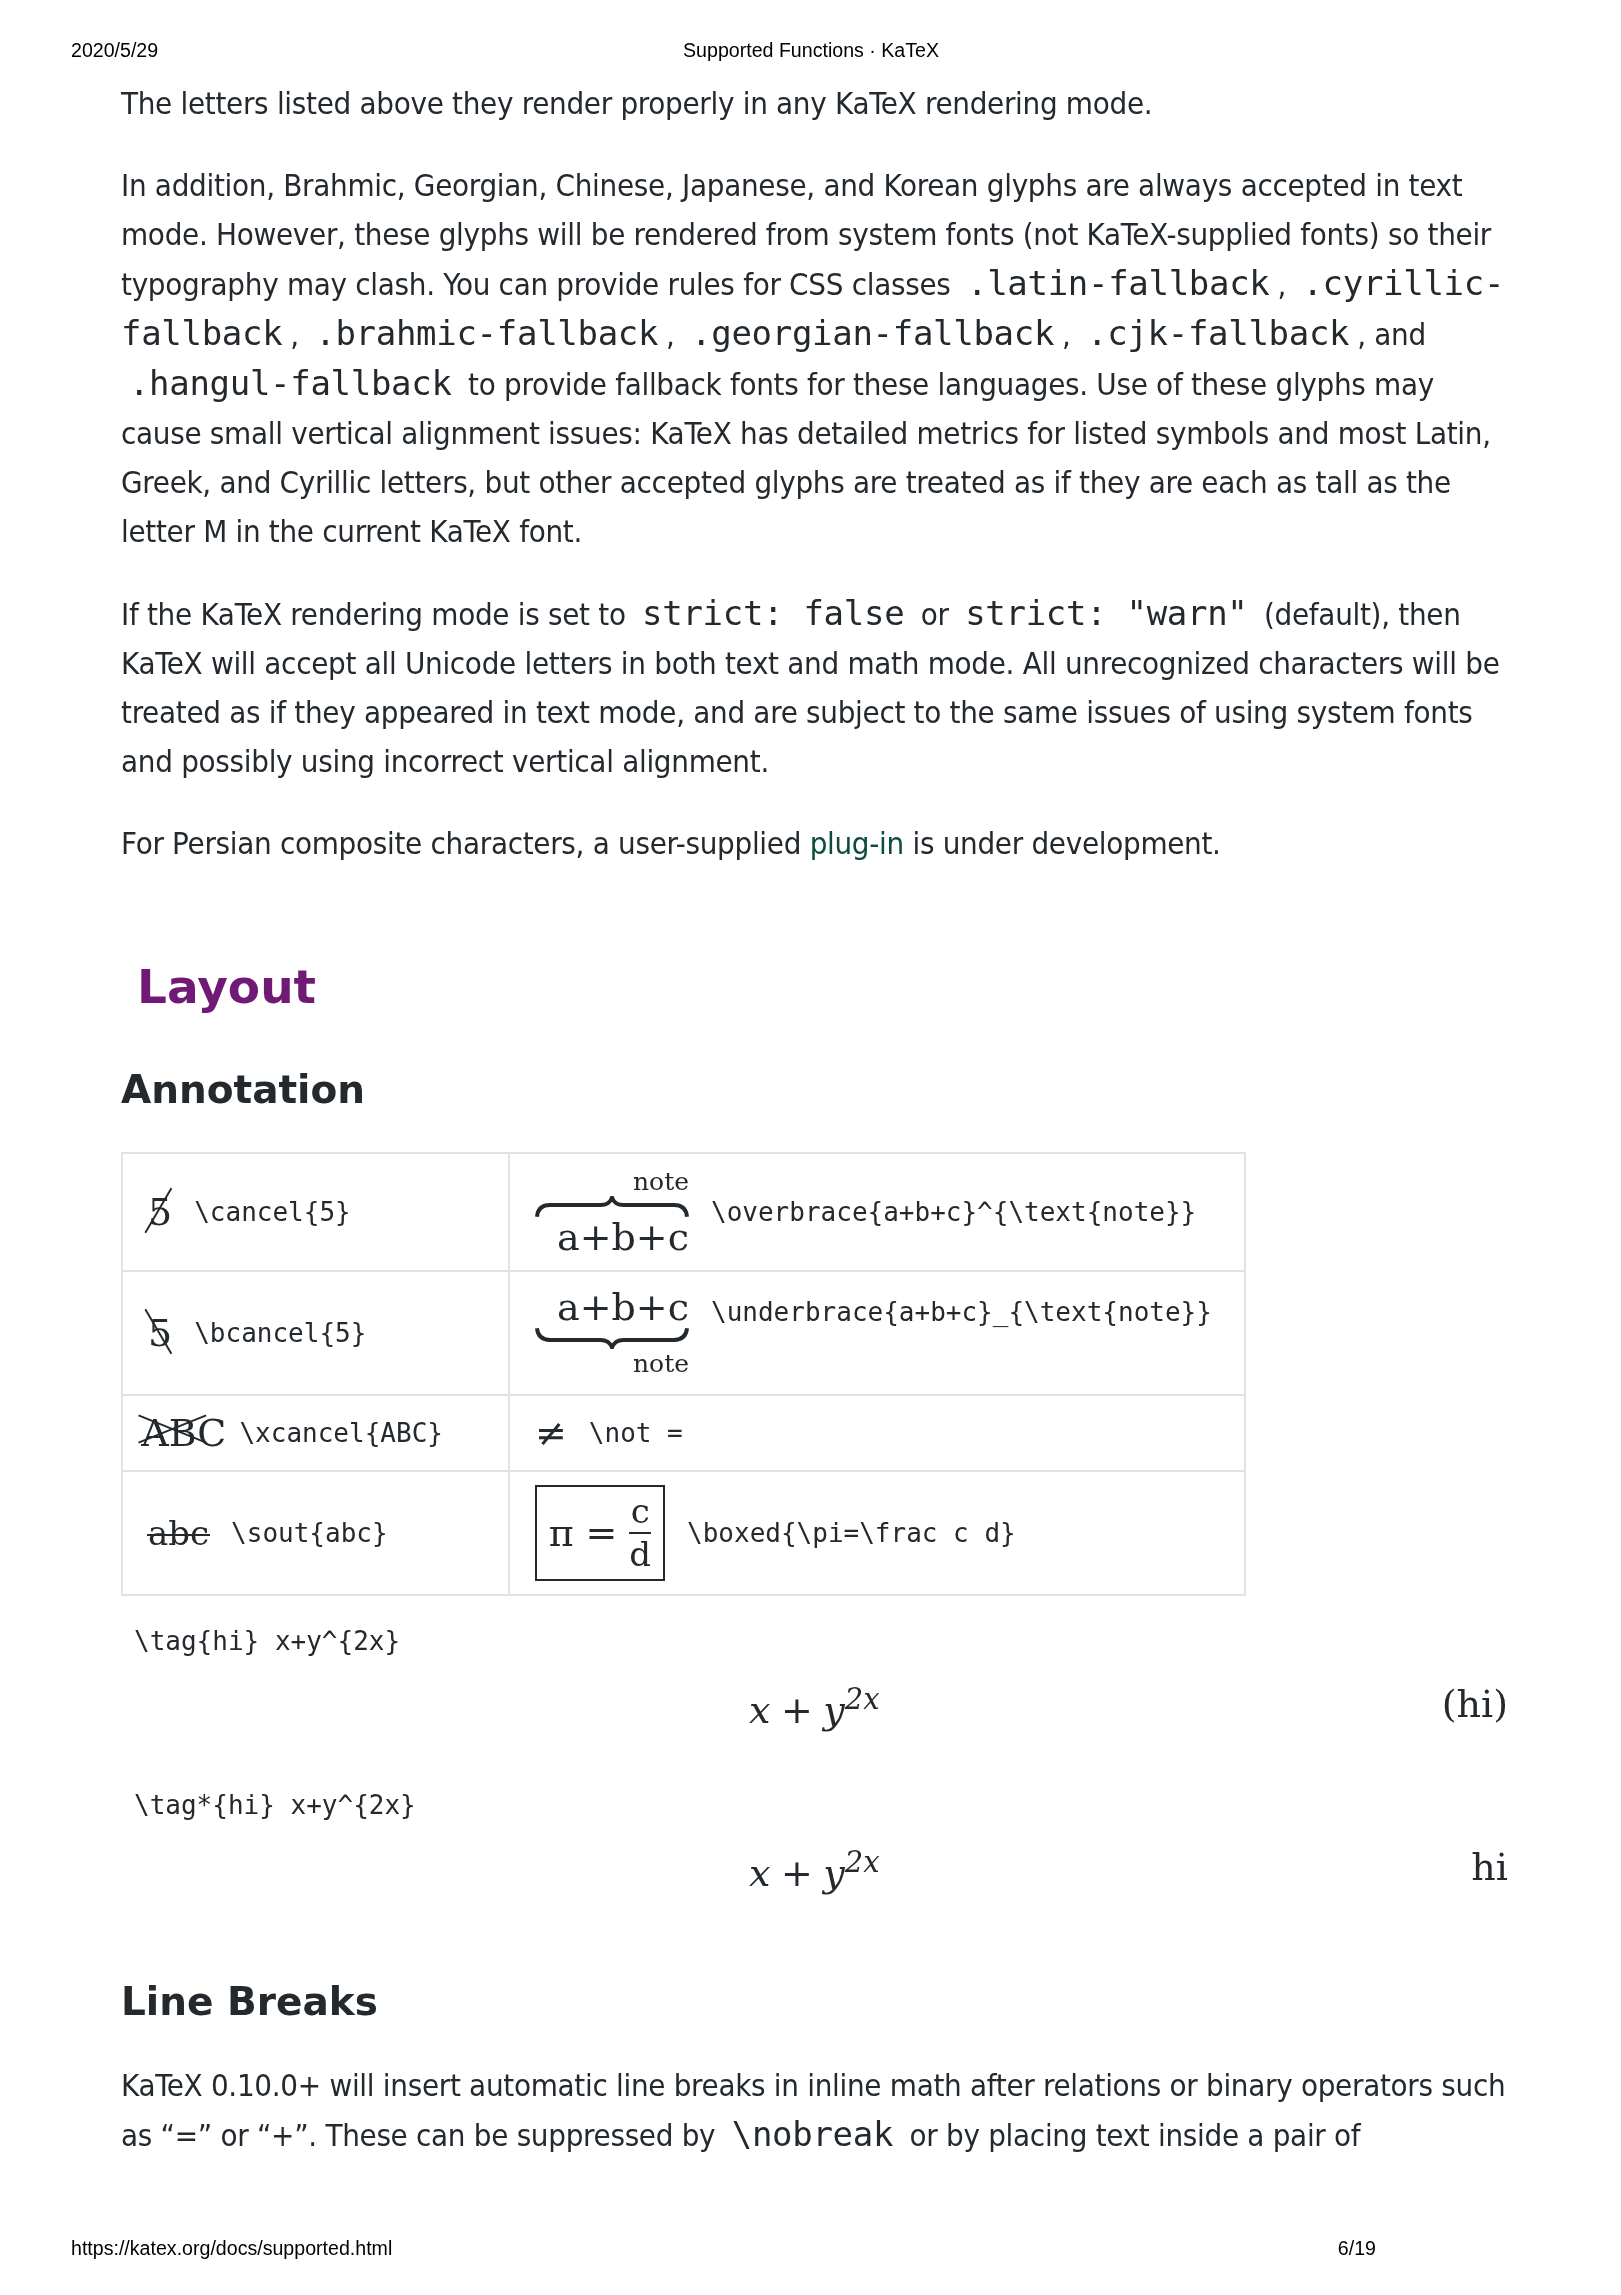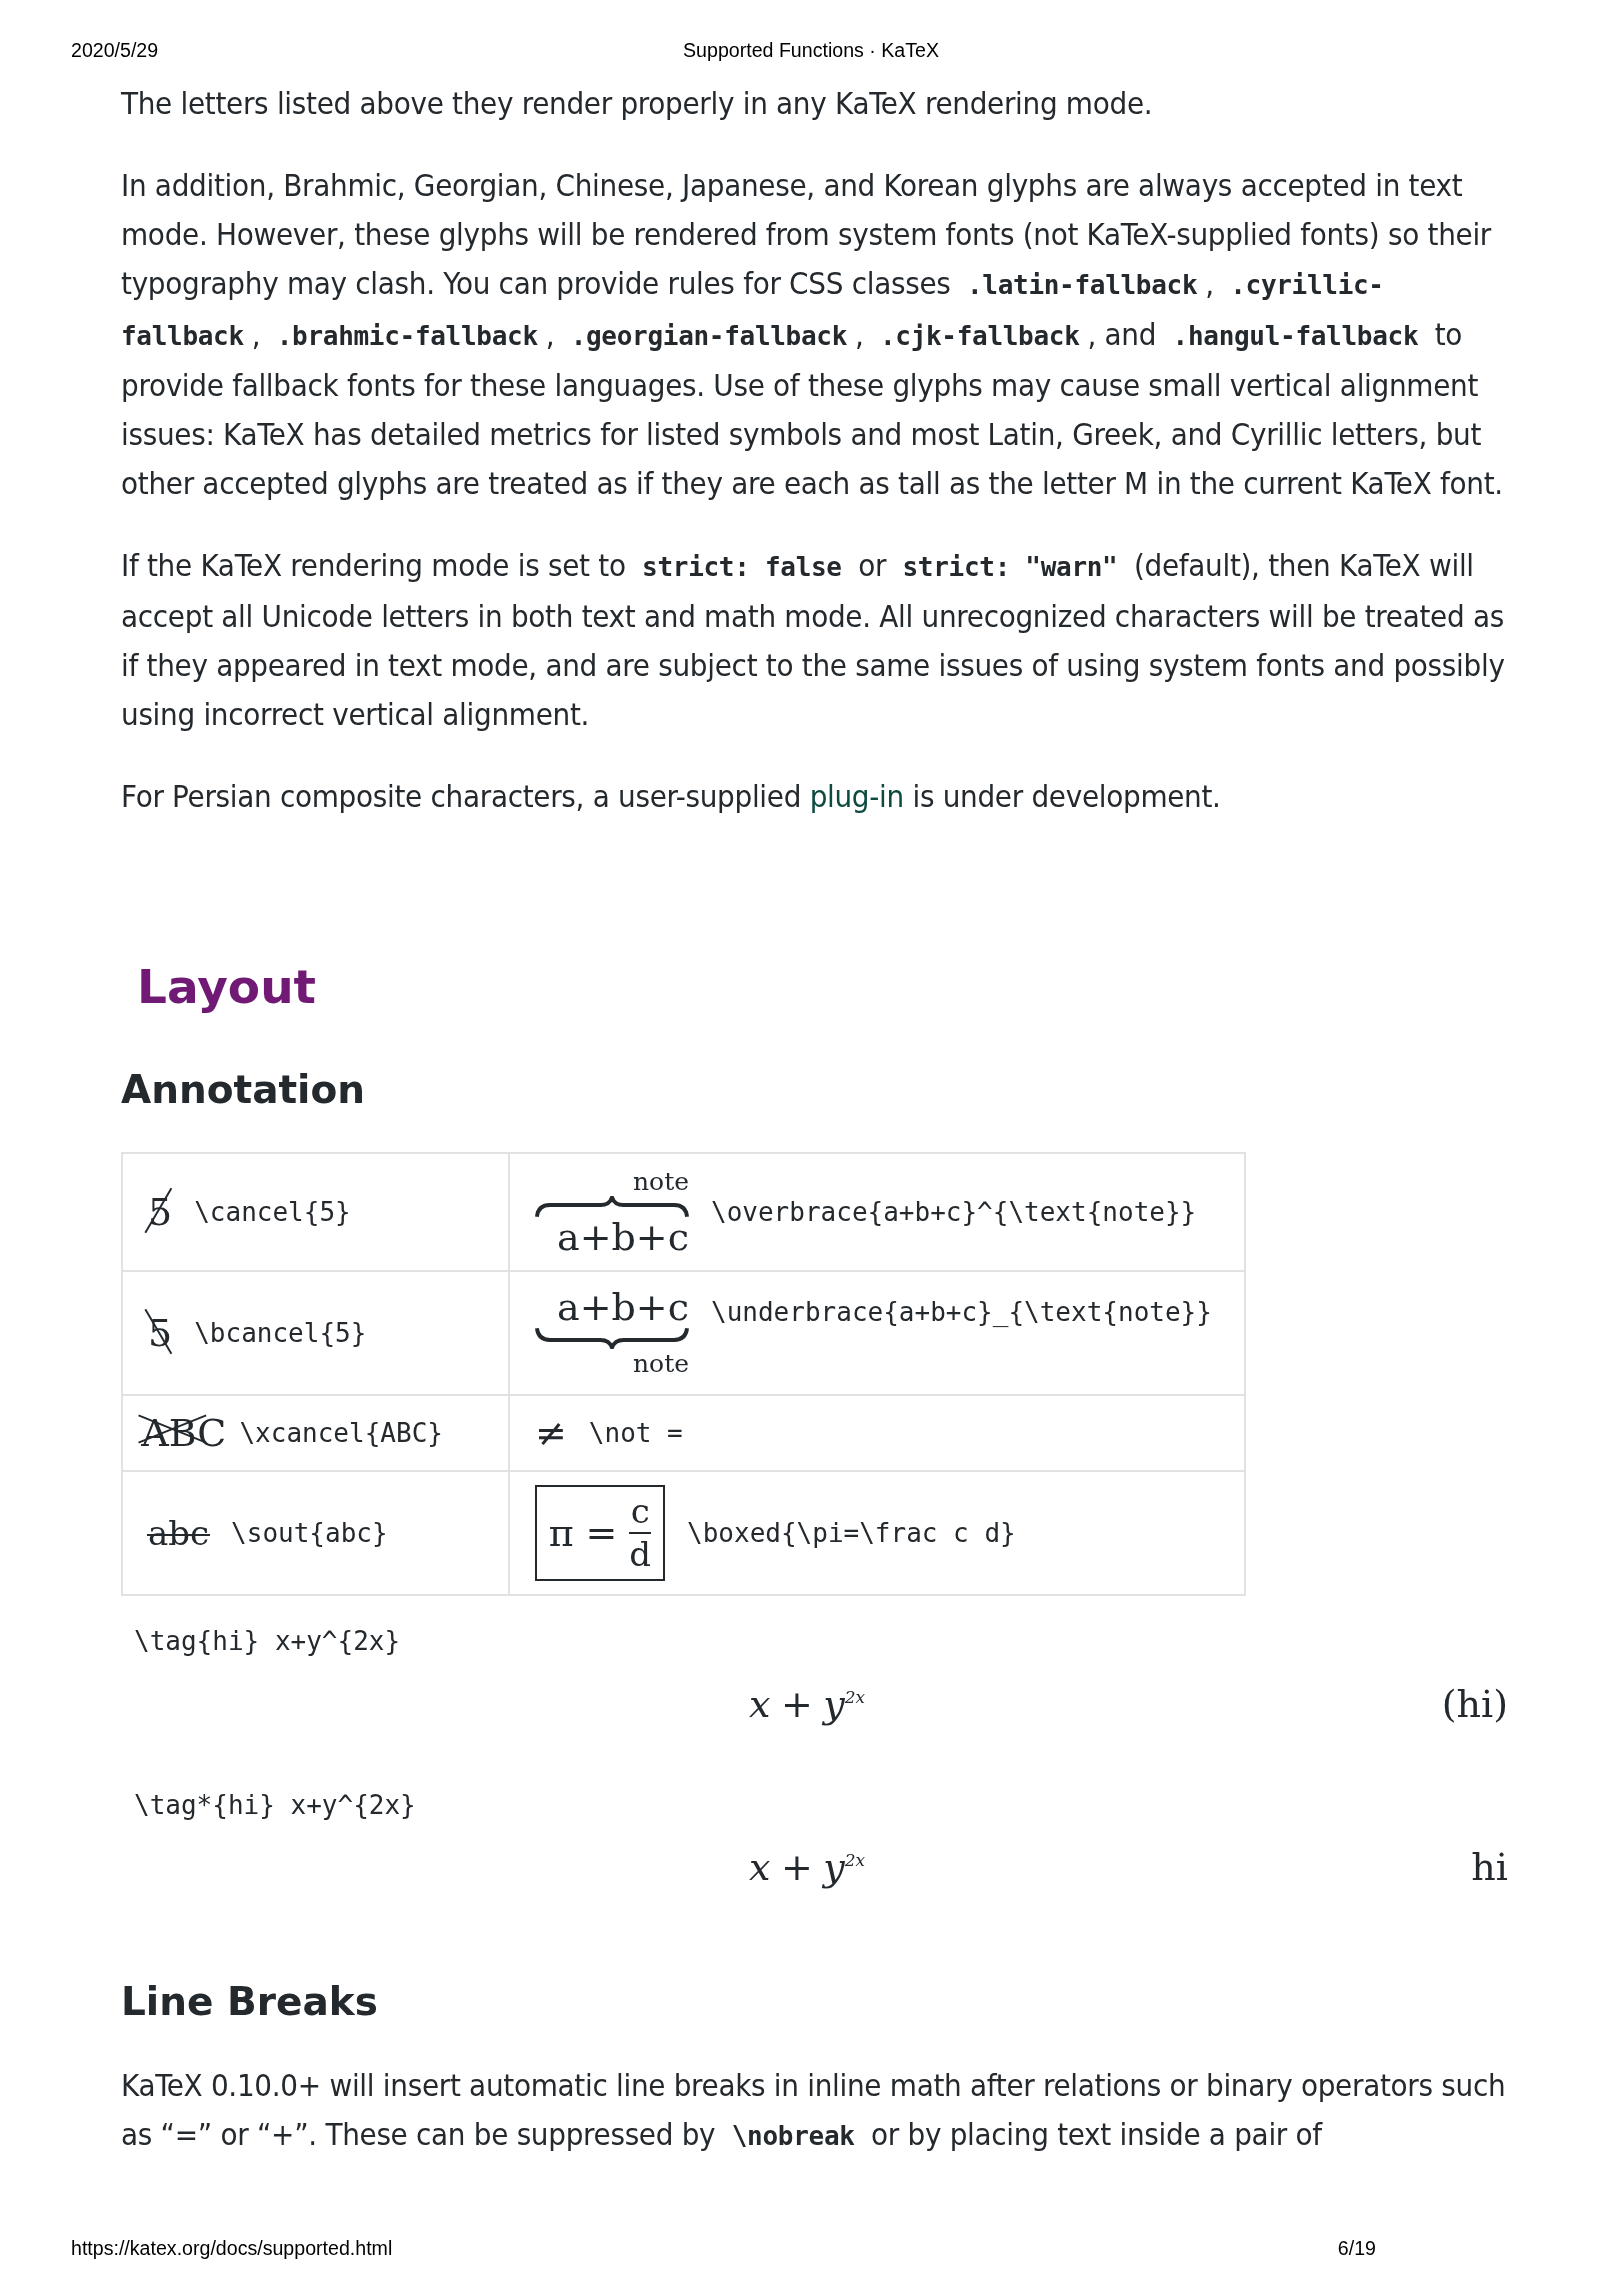--- a/index.html
+++ b/index.html
@@ -19,21 +19,21 @@
   .ph-right { position: absolute; right: 61px; }
 
   .content { position: absolute; left: 121px; top: 79px; width: 1387px; }
   p.body {
     margin: 0 0 33px 0; font-size: 31px; line-height: 49px;
     letter-spacing: -0.3px; color: #24292e;
     font-family: "DejaVu Sans", sans-serif; font-stretch: condensed;
   }
   code {
     font-family: "DejaVu Sans Mono", "Liberation Mono", monospace;
-    font-size: 26px; padding: 0 7.9px; color: #24292e; font-weight: bold;
+    font-size: 34px; padding: 0 7.9px; color: #24292e;
   }
   a.link { color: #0d4b40; text-decoration: none; }
   h2.h-layout {
     margin: 16px; position: absolute; left: 0; top: 864px;
     font-size: 47px; font-weight: 600; color: #701a75;
   }
   h3.h-annot {
     margin: 0; position: absolute; left: 0; top: 988px;
     font-size: 39px; font-weight: 600; color: #24292e;
   }
@@ -60,21 +60,21 @@
   .boxed {
     display: inline-flex; align-items: center; gap: 11.8px; border: 2.6px solid #24292e;
     padding: 3.9px 11.8px; height: 85px;
   }
   .frac { display: inline-flex; flex-direction: column; align-items: center; }
   .frac .bar { width: 22px; height: 2px; background: #24292e; margin: 2.6px 0; }
 
   .tag-code { position: absolute; left: 13px; font-family: "DejaVu Sans Mono", monospace; font-size: 26px; color: #24292e; }
   .tag-eq { position: absolute; left: 0; width: 1387px; font-family: "DejaVu Serif", serif; font-size: 38px; }
   .tag-eq .eq { position: absolute; left: 628px; font-style: italic; }
-  .tag-eq .eq sup { font-size: 17px; }
+  .tag-eq .eq sup { font-size: 29px; }
   .tag-eq .eq .plus { font-style: normal; padding: 0 10.5px; }
   .tag-eq .tag { position: absolute; right: 0; }
 </style>
 </head>
 <body>
 
 <div class="print-header">
   <span class="ph-left">2020/5/29</span>
   <span class="ph-center">Supported Functions · KaTeX</span>
 </div>

